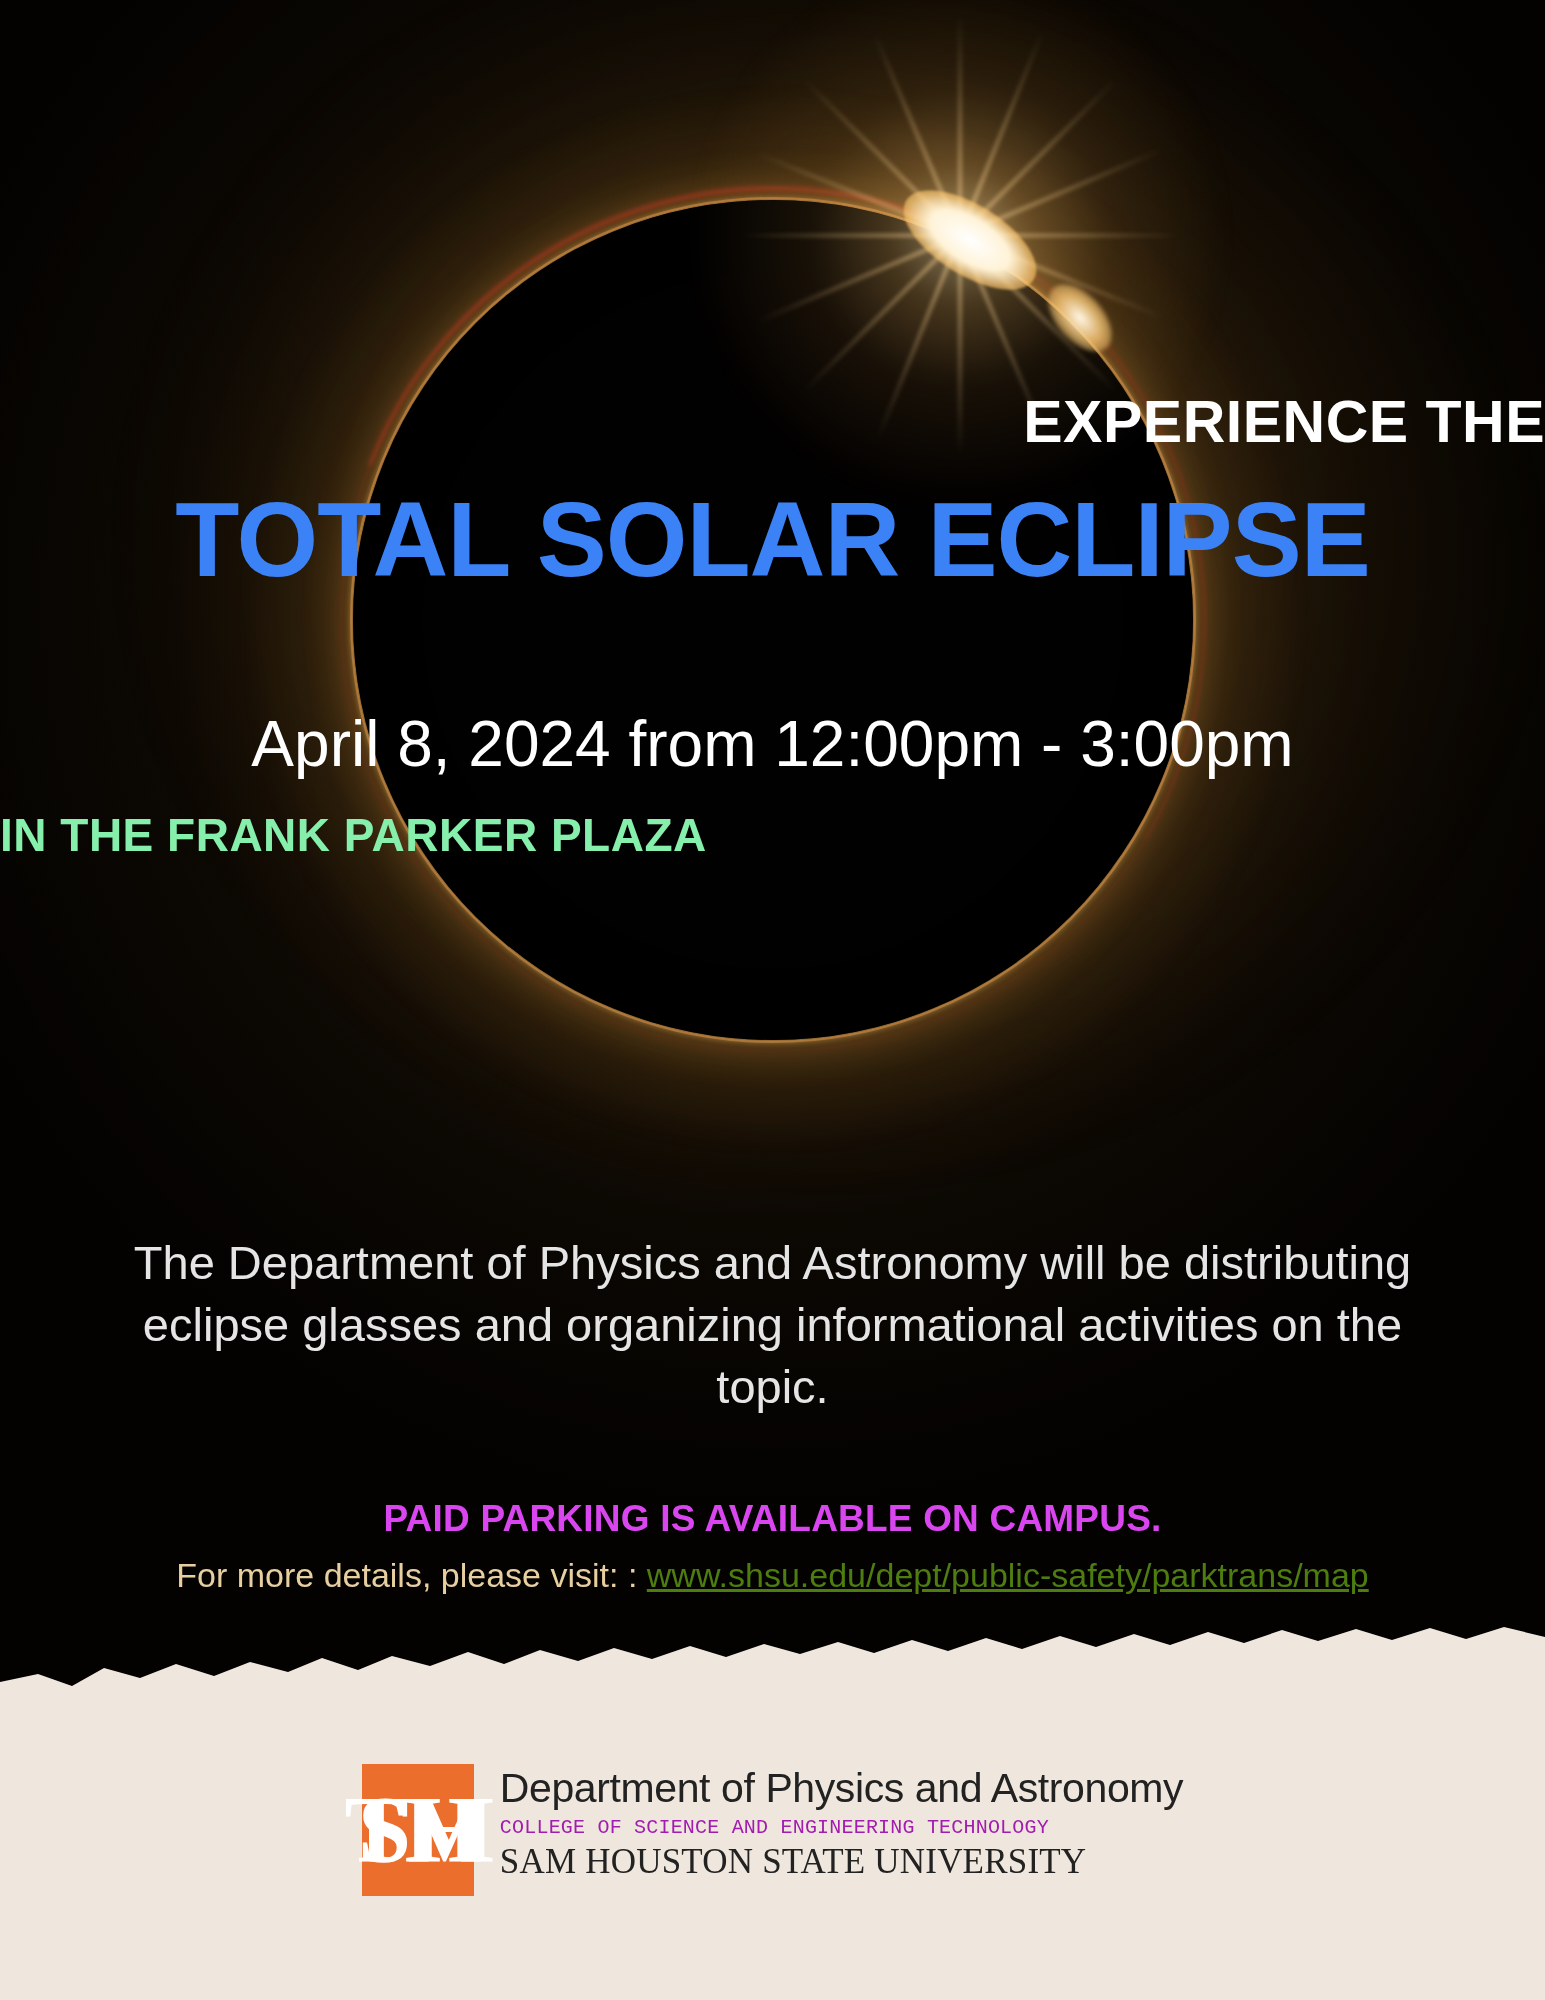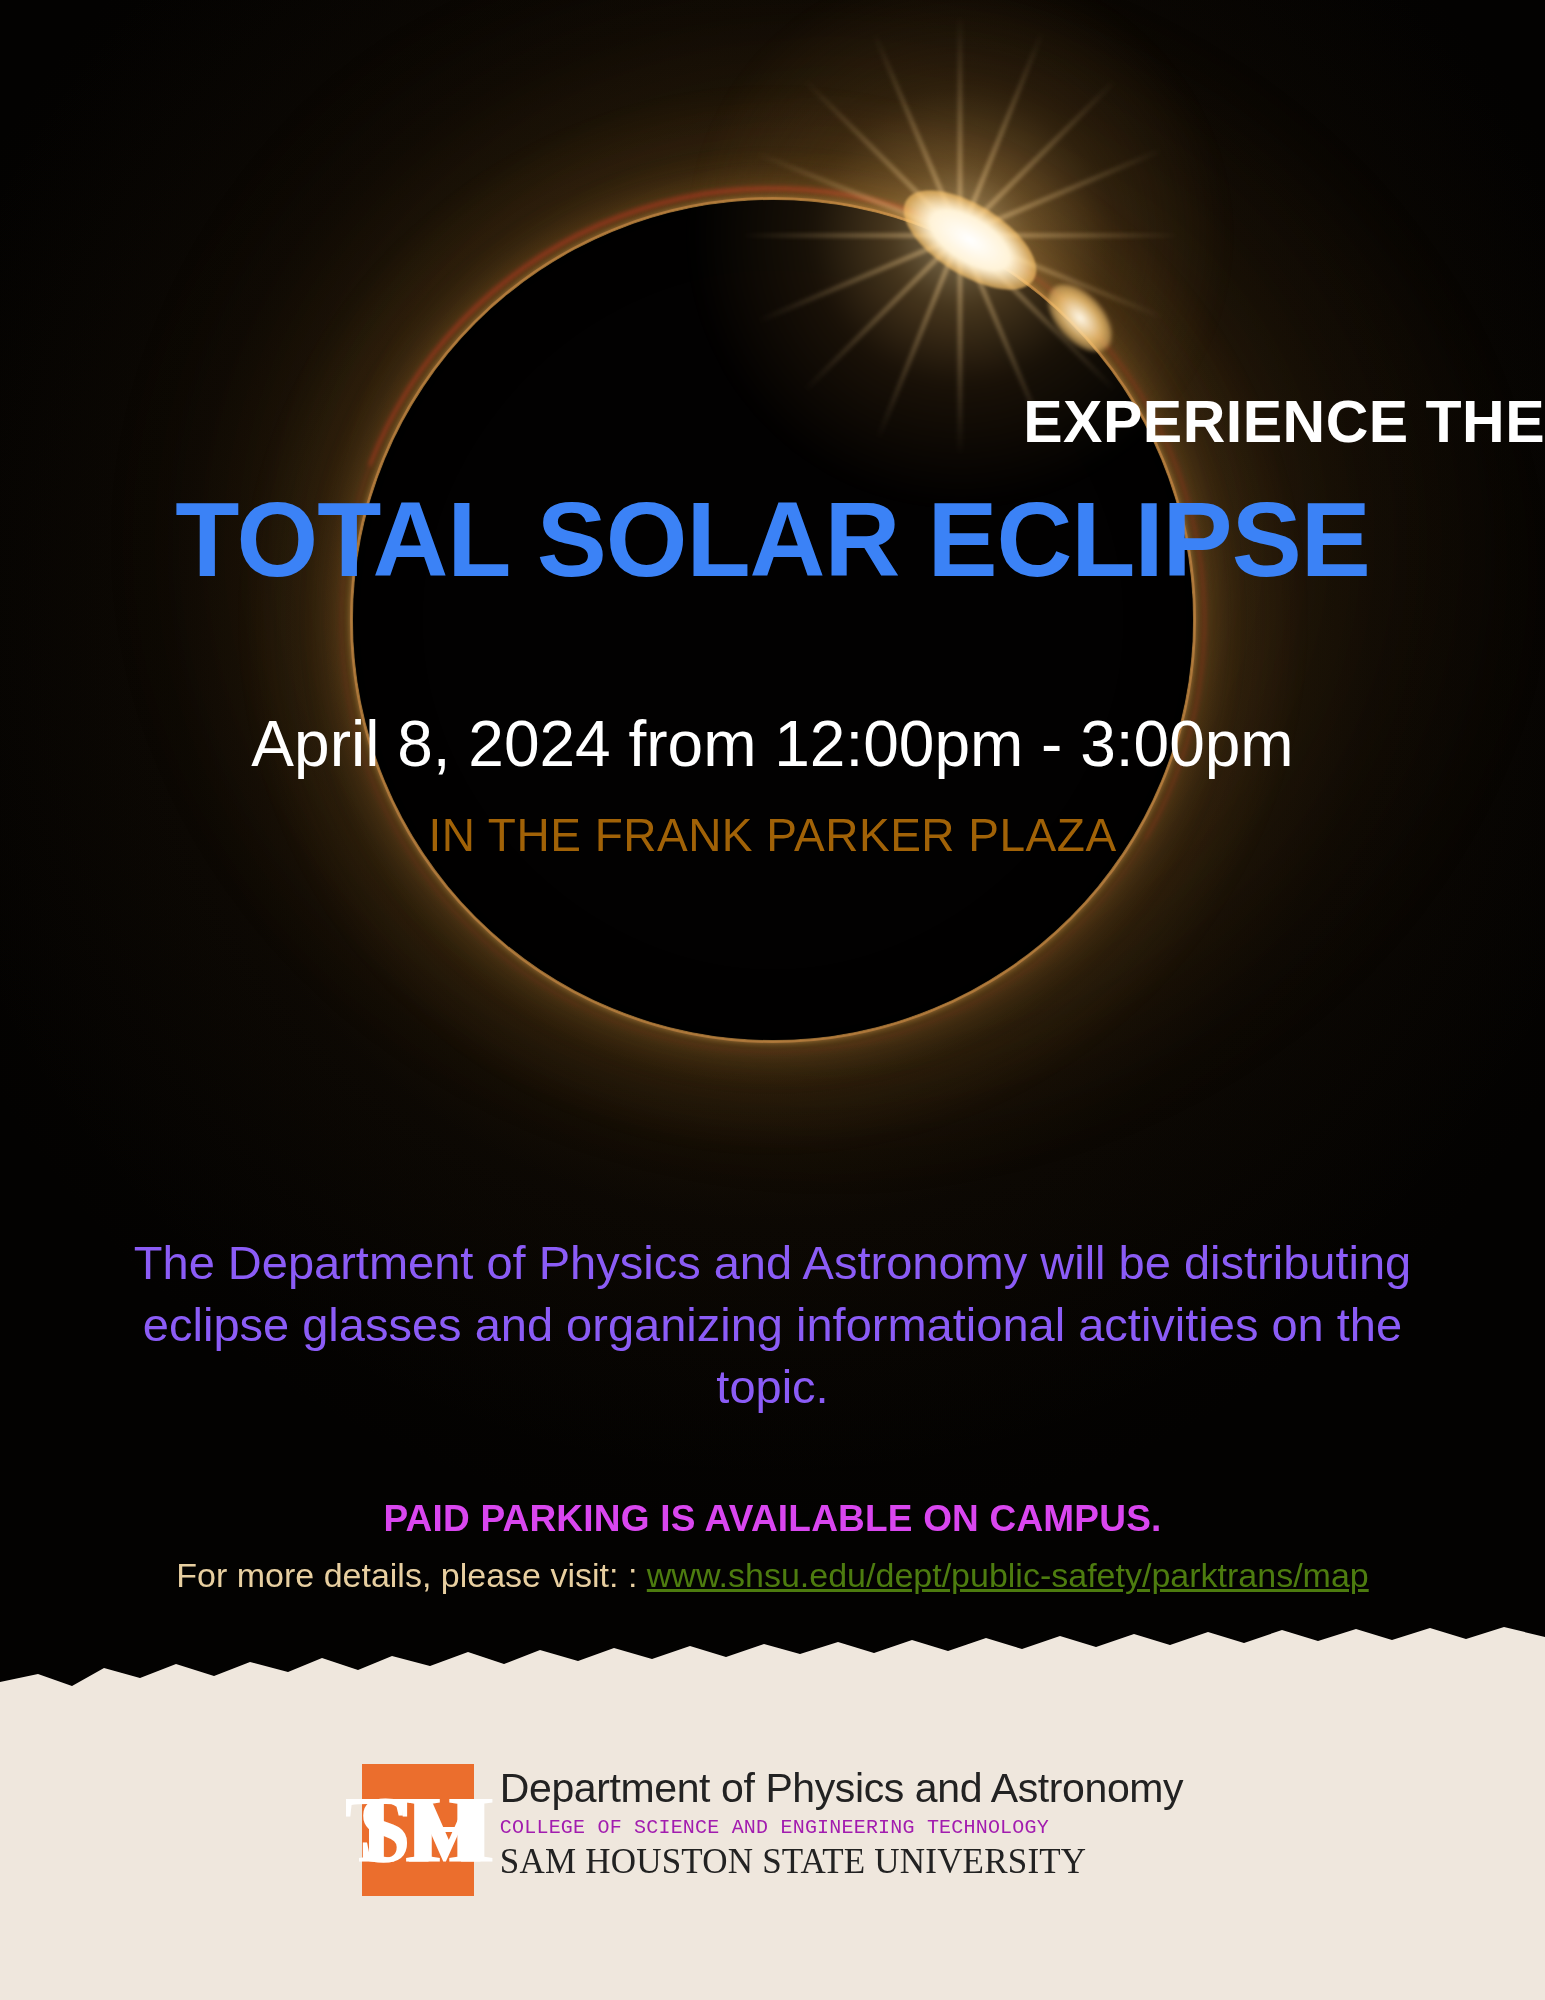--- a/index.html
+++ b/index.html
@@ -169,34 +169,33 @@
     text-align: center;
     color: #ffffff;
     font-weight: 400;
     font-size: 64px;
     letter-spacing: 0px;
   }
   .venue {
     position: absolute;
     top: 808px;
     width: 100%;
-    text-align: center;
-    color: #a16207;
-    font-weight: 400;
+    color: #86efac;
+    font-weight: 700;
     font-size: 46px;
     letter-spacing: 0.5px;
   }
   .body-copy {
     position: absolute;
     top: 1232px;
     left: 50%;
     transform: translateX(-50%);
     width: 1290px;
     text-align: center;
-    color: #8b5cf6;
+    color: #e5e5e5;
     font-weight: 400;
     font-size: 47px;
     line-height: 1.32;
   }
   .parking {
     position: absolute;
     top: 1498px;
     width: 100%;
     text-align: center;
     color: #d946ef;

